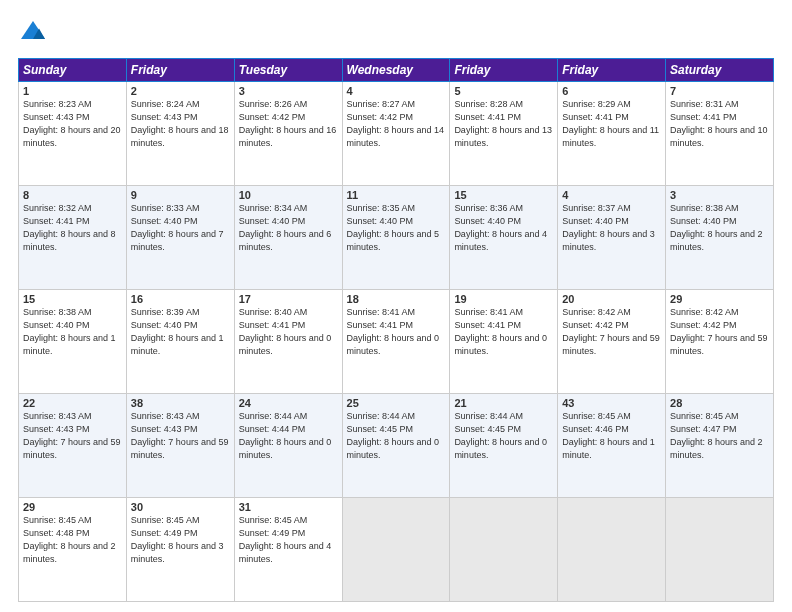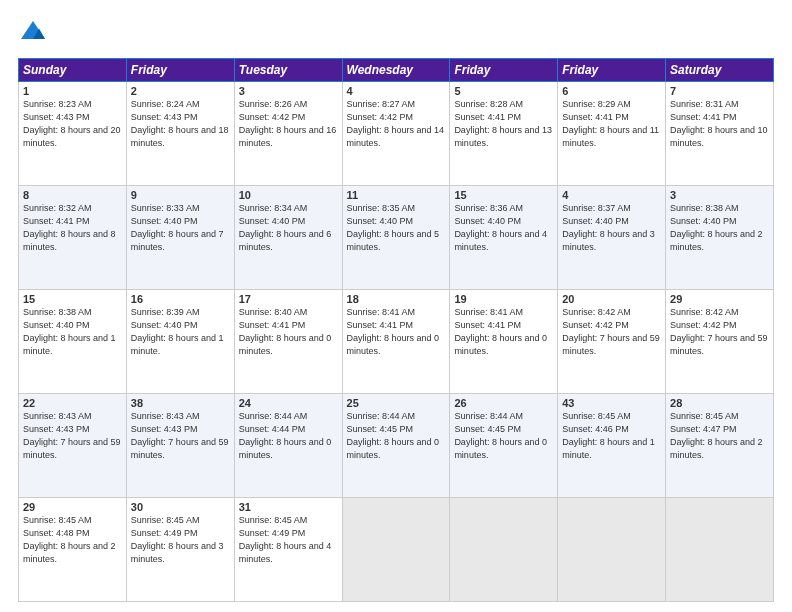--- a/index.html
+++ b/index.html
@@ -237,21 +237,21 @@
           </td>
           <td>
             <span class="day-num">24</span>
             <div class="day-info">Sunrise: 8:44 AM<br>Sunset: 4:44 PM<br>Daylight: 8 hours and 0 minutes.</div>
           </td>
           <td>
             <span class="day-num">25</span>
             <div class="day-info">Sunrise: 8:44 AM<br>Sunset: 4:45 PM<br>Daylight: 8 hours and 0 minutes.</div>
           </td>
           <td>
-            <span class="day-num">26</span>
+            <span class="day-num">21</span>
             <div class="day-info">Sunrise: 8:44 AM<br>Sunset: 4:45 PM<br>Daylight: 8 hours and 0 minutes.</div>
           </td>
           <td>
             <span class="day-num">43</span>
             <div class="day-info">Sunrise: 8:45 AM<br>Sunset: 4:46 PM<br>Daylight: 8 hours and 1 minute.</div>
           </td>
           <td>
             <span class="day-num">28</span>
             <div class="day-info">Sunrise: 8:45 AM<br>Sunset: 4:47 PM<br>Daylight: 8 hours and 2 minutes.</div>
           </td>

